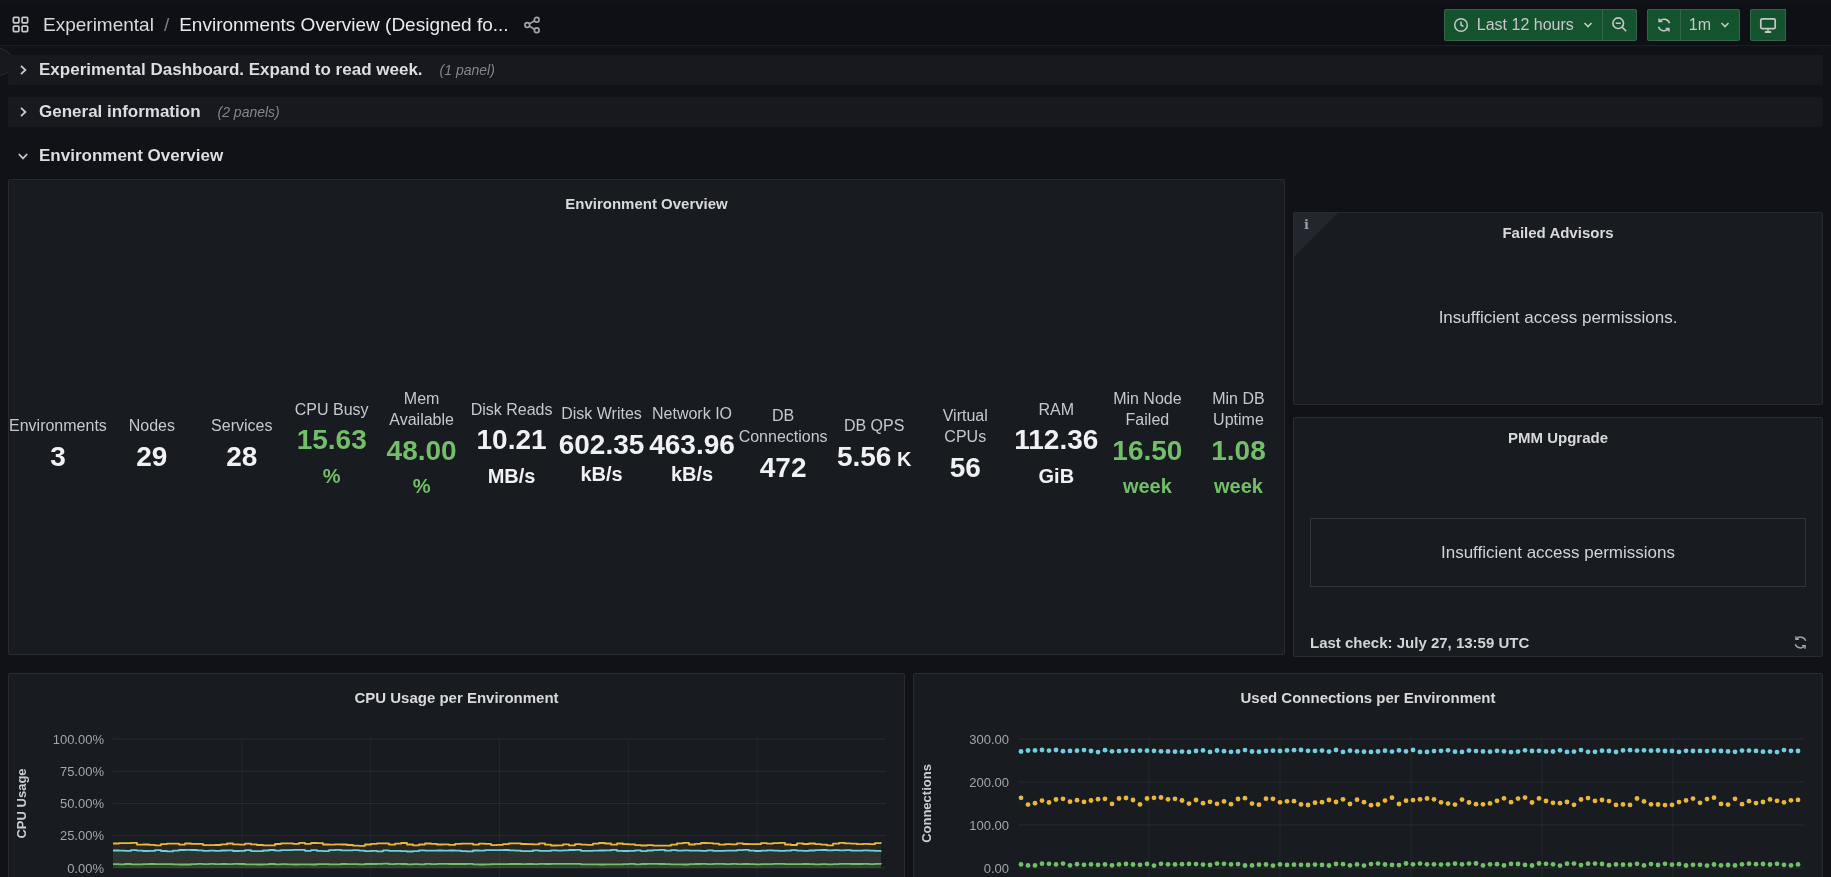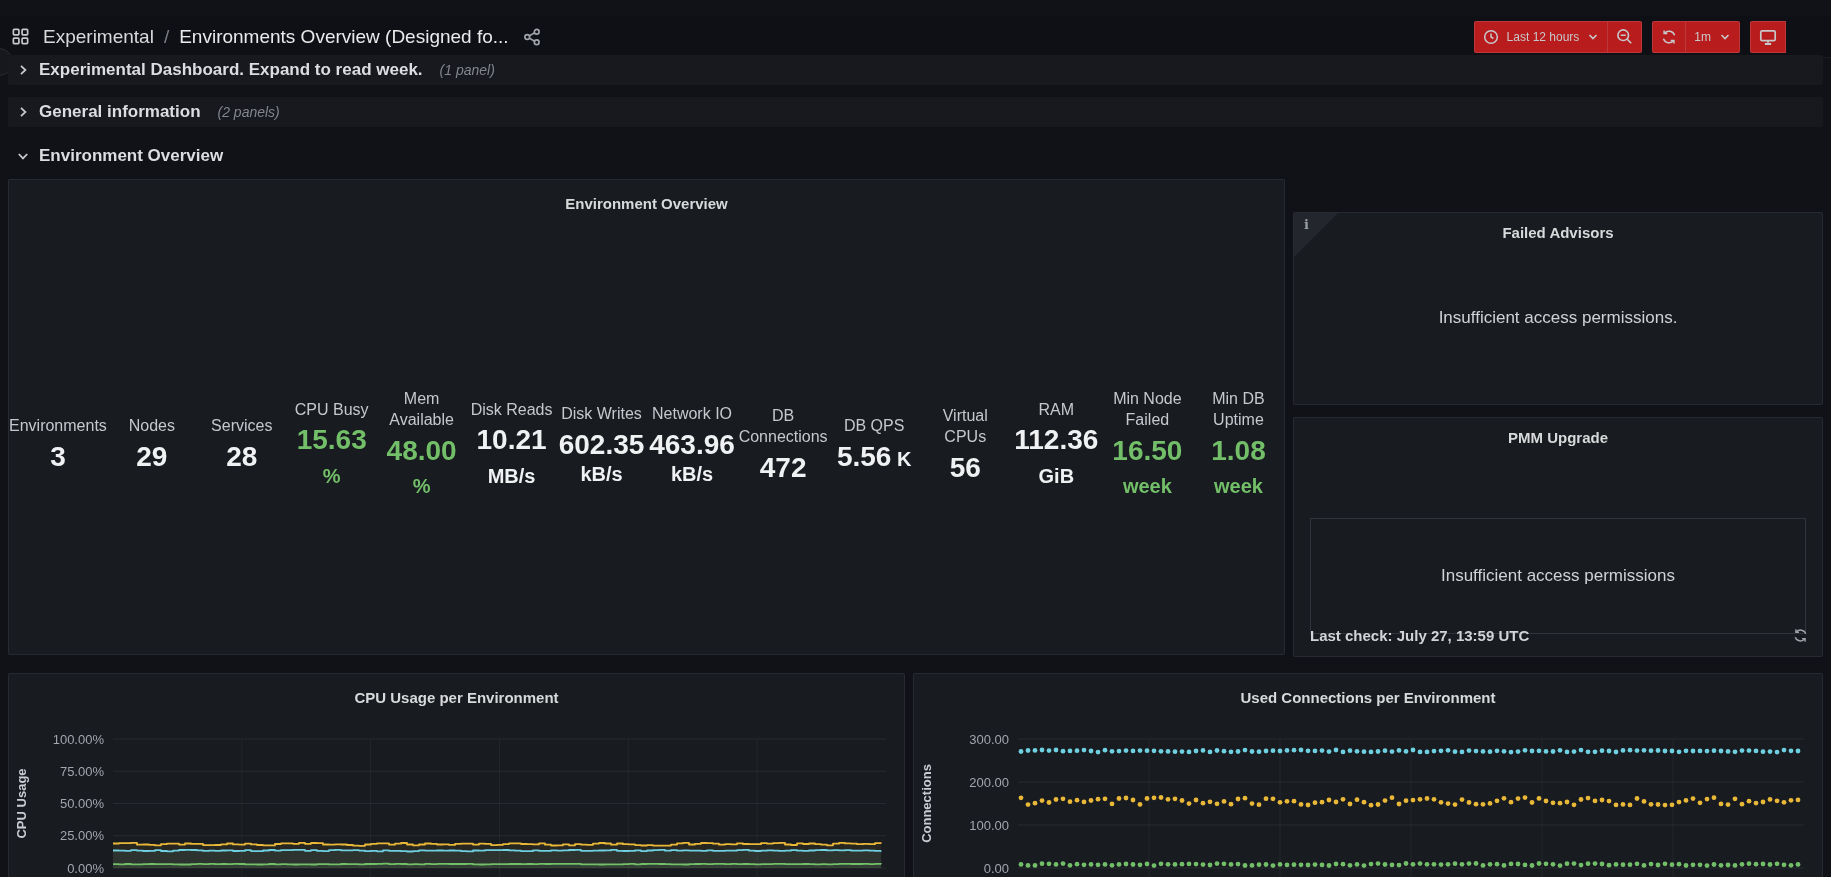--- a/index.html
+++ b/index.html
@@ -1,30 +1,30 @@
 <!DOCTYPE html>
 <html><head>
 <meta charset="utf-8">
 <style>
   *{margin:0;padding:0;box-sizing:border-box}
   html,body{width:1831px;height:877px;overflow:hidden;background:#111217;
     font-family:"Liberation Sans",sans-serif;color:#ccccdc}
   svg{display:block}
   
-  .nav{position:absolute;top:16px;left:0;width:1831px;height:42px;display:flex;align-items:center;
+  .nav{position:absolute;top:4px;left:0;width:1831px;height:42px;display:flex;align-items:center;
     padding:0 45px 0 12px;background:#0f1016;border-bottom:1px solid rgba(204,204,220,.07)}
   .navicon{display:flex;align-items:center;color:#c7c8cc;margin-right:14px;cursor:pointer}
   .crumb{font-size:19px;color:#d8d9da;cursor:pointer}
   .crumb.sep{color:#7b7f87;margin:0 10px;cursor:default}
   .crumb.page{color:#e9eaeb}
   .share{margin-left:14px;color:#9fa3aa;cursor:pointer;display:flex}
   .toolbar{margin-left:auto;display:flex;align-items:center;gap:10px}
   .btn-group{display:flex}
-  .tbtn{height:32px;display:flex;align-items:center;gap:8px;padding:0 8px;background:#b91c1c;
-    border:1px solid rgba(204,204,220,.16);border-radius:2px;color:#c7c8cc;font-size:12px;
+  .tbtn{height:32px;display:flex;align-items:center;gap:8px;padding:0 8px;background:#14532d;
+    border:1px solid rgba(204,204,220,.16);border-radius:2px;color:#c7c8cc;font-size:16px;
     font-weight:500;cursor:pointer;white-space:nowrap}
   .btn-group .tbtn+.tbtn{margin-left:-1px;border-radius:0 2px 2px 0}
   .btn-group .tbtn:first-child{border-radius:2px 0 0 2px}
   .tbtn svg{flex:0 0 auto}
   
   .menu-nub{position:absolute;left:-15px;top:48px;width:28px;height:28px;border-radius:50%;
     background:#17181d;border:1px solid #2a2c32;cursor:pointer}
   
   .rowhdr{position:absolute;left:8px;width:1815px;height:30px;display:flex;align-items:center;
     gap:9px;padding:0 8px;cursor:pointer;border-radius:2px}
@@ -51,24 +51,24 @@
     clip-path:polygon(0 0,100% 0,0 100%);cursor:pointer}
   .corner-info span{position:absolute;top:4px;left:10px;font-size:13px;font-weight:700;
     color:#9a9ea6;font-family:"DejaVu Serif",serif}
   .fa-body{height:calc(100% - 46px);display:flex;align-items:center;justify-content:center}
   .fa-msg{font-size:17px;color:#d0d2d7}
   
   .pmm-version{position:absolute;top:58px;left:16px;display:flex;align-items:center;gap:7px;color:#d8d9da}
   .pmm-version .vmain{font-size:17px}
   .pmm-version .vdate{font-size:14px;color:#c4c7cc}
   .pmm-version .icirc{display:flex;color:#aeb2b9;cursor:pointer}
-  .pmm-box{position:absolute;top:100px;left:16px;right:16px;height:116px;
+  .pmm-box{position:absolute;top:100px;left:16px;right:16px;height:69px;
     border:1px solid rgba(204,204,220,.15);display:flex;align-items:center;justify-content:center}
   .pmm-box span{font-size:17px;color:#d0d2d7}
-  .pmm-footer{position:absolute;left:16px;right:14px;bottom:12px;display:flex;
+  .pmm-footer{position:absolute;left:16px;right:14px;bottom:5px;display:flex;
     align-items:center;justify-content:space-between}
   .pmm-footer .lc{font-size:15px;font-weight:600;color:#d3d4d8}
   .pmm-footer .sync{display:flex;color:#9fa3aa;cursor:pointer}
   
   .chart-svg-wrap{height:calc(100% - 36px)}
 </style>
 </head>
 <body>
 
 <div class="nav">

